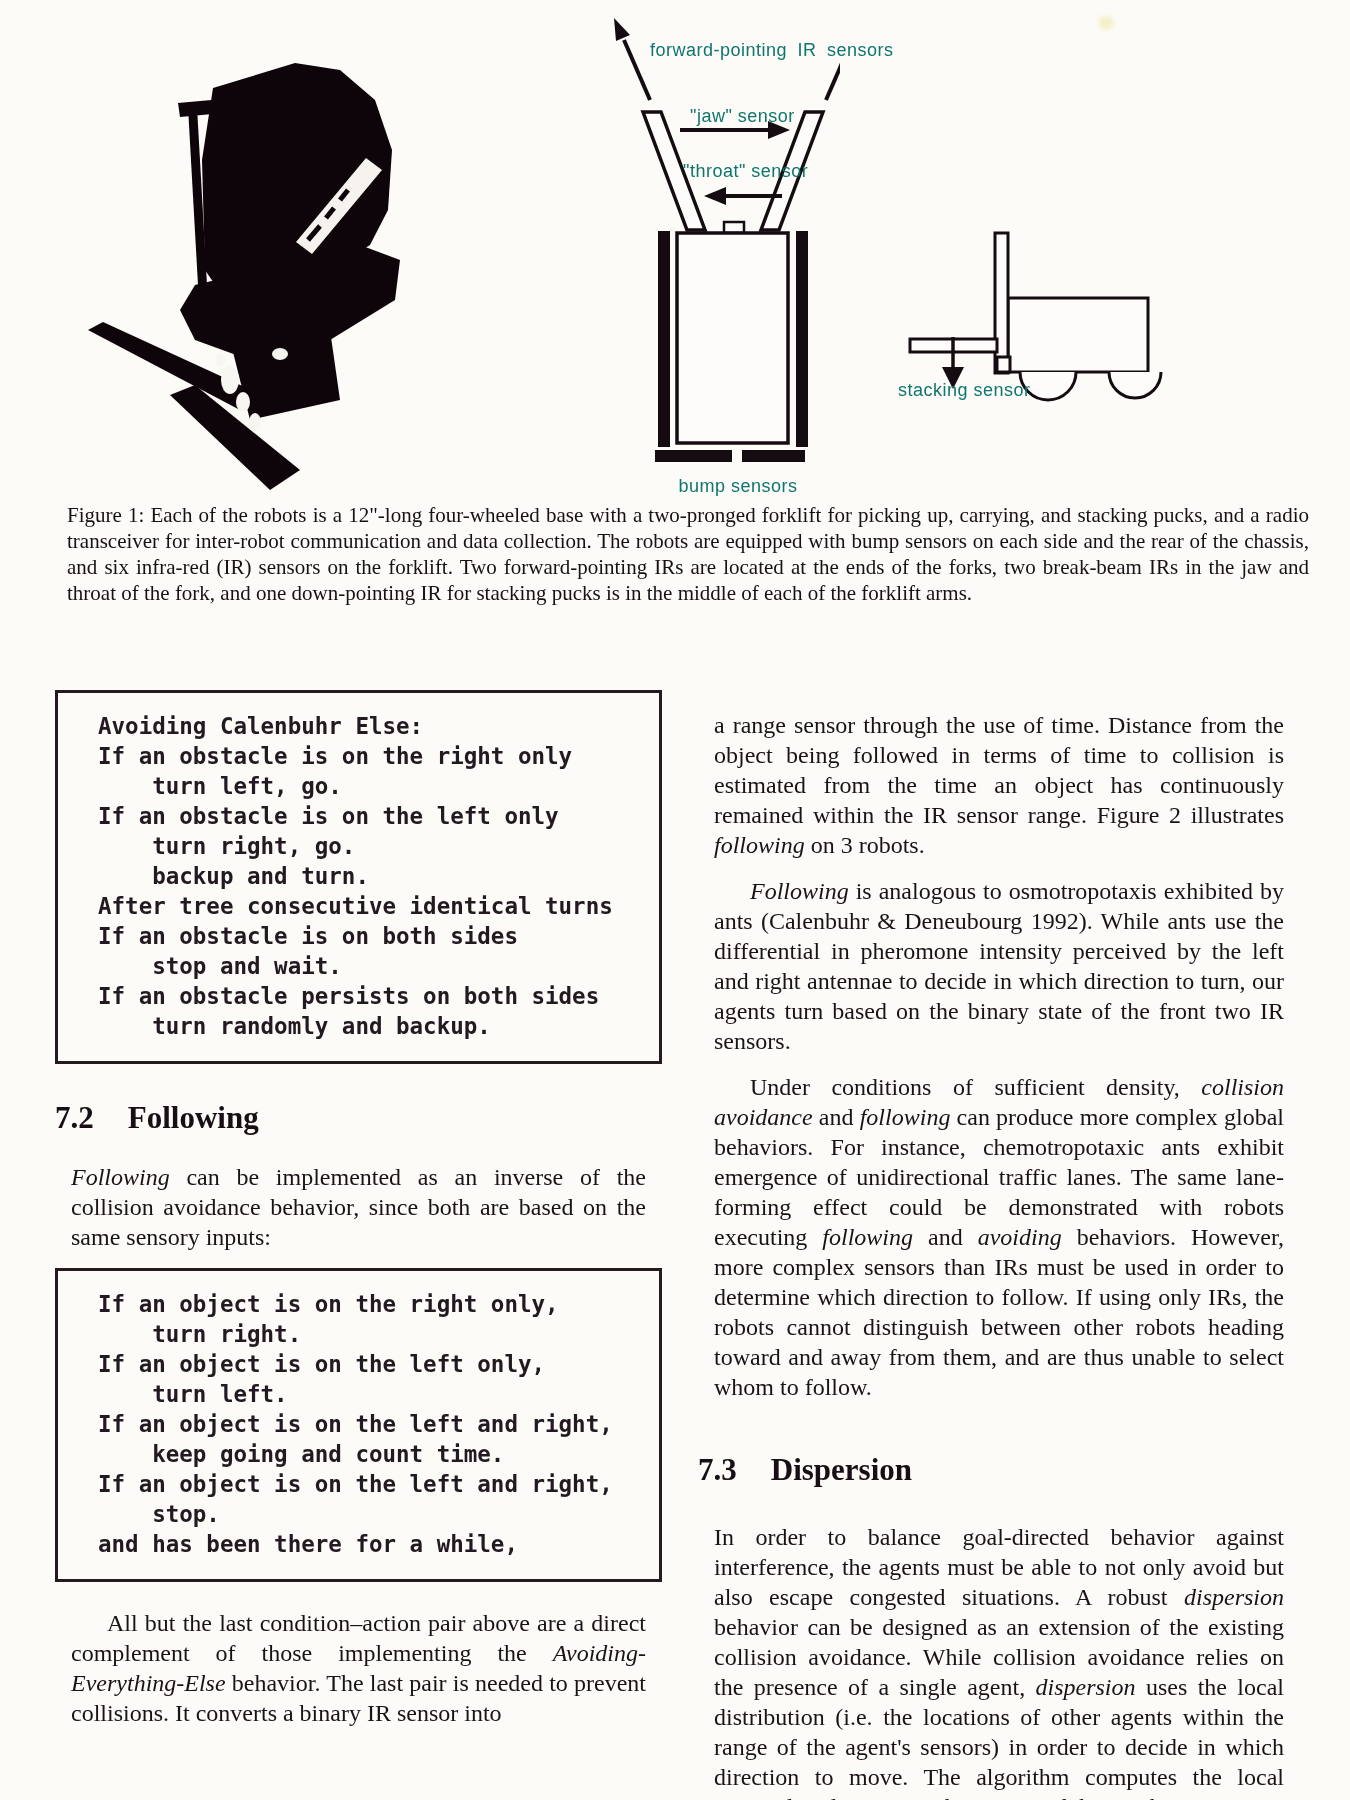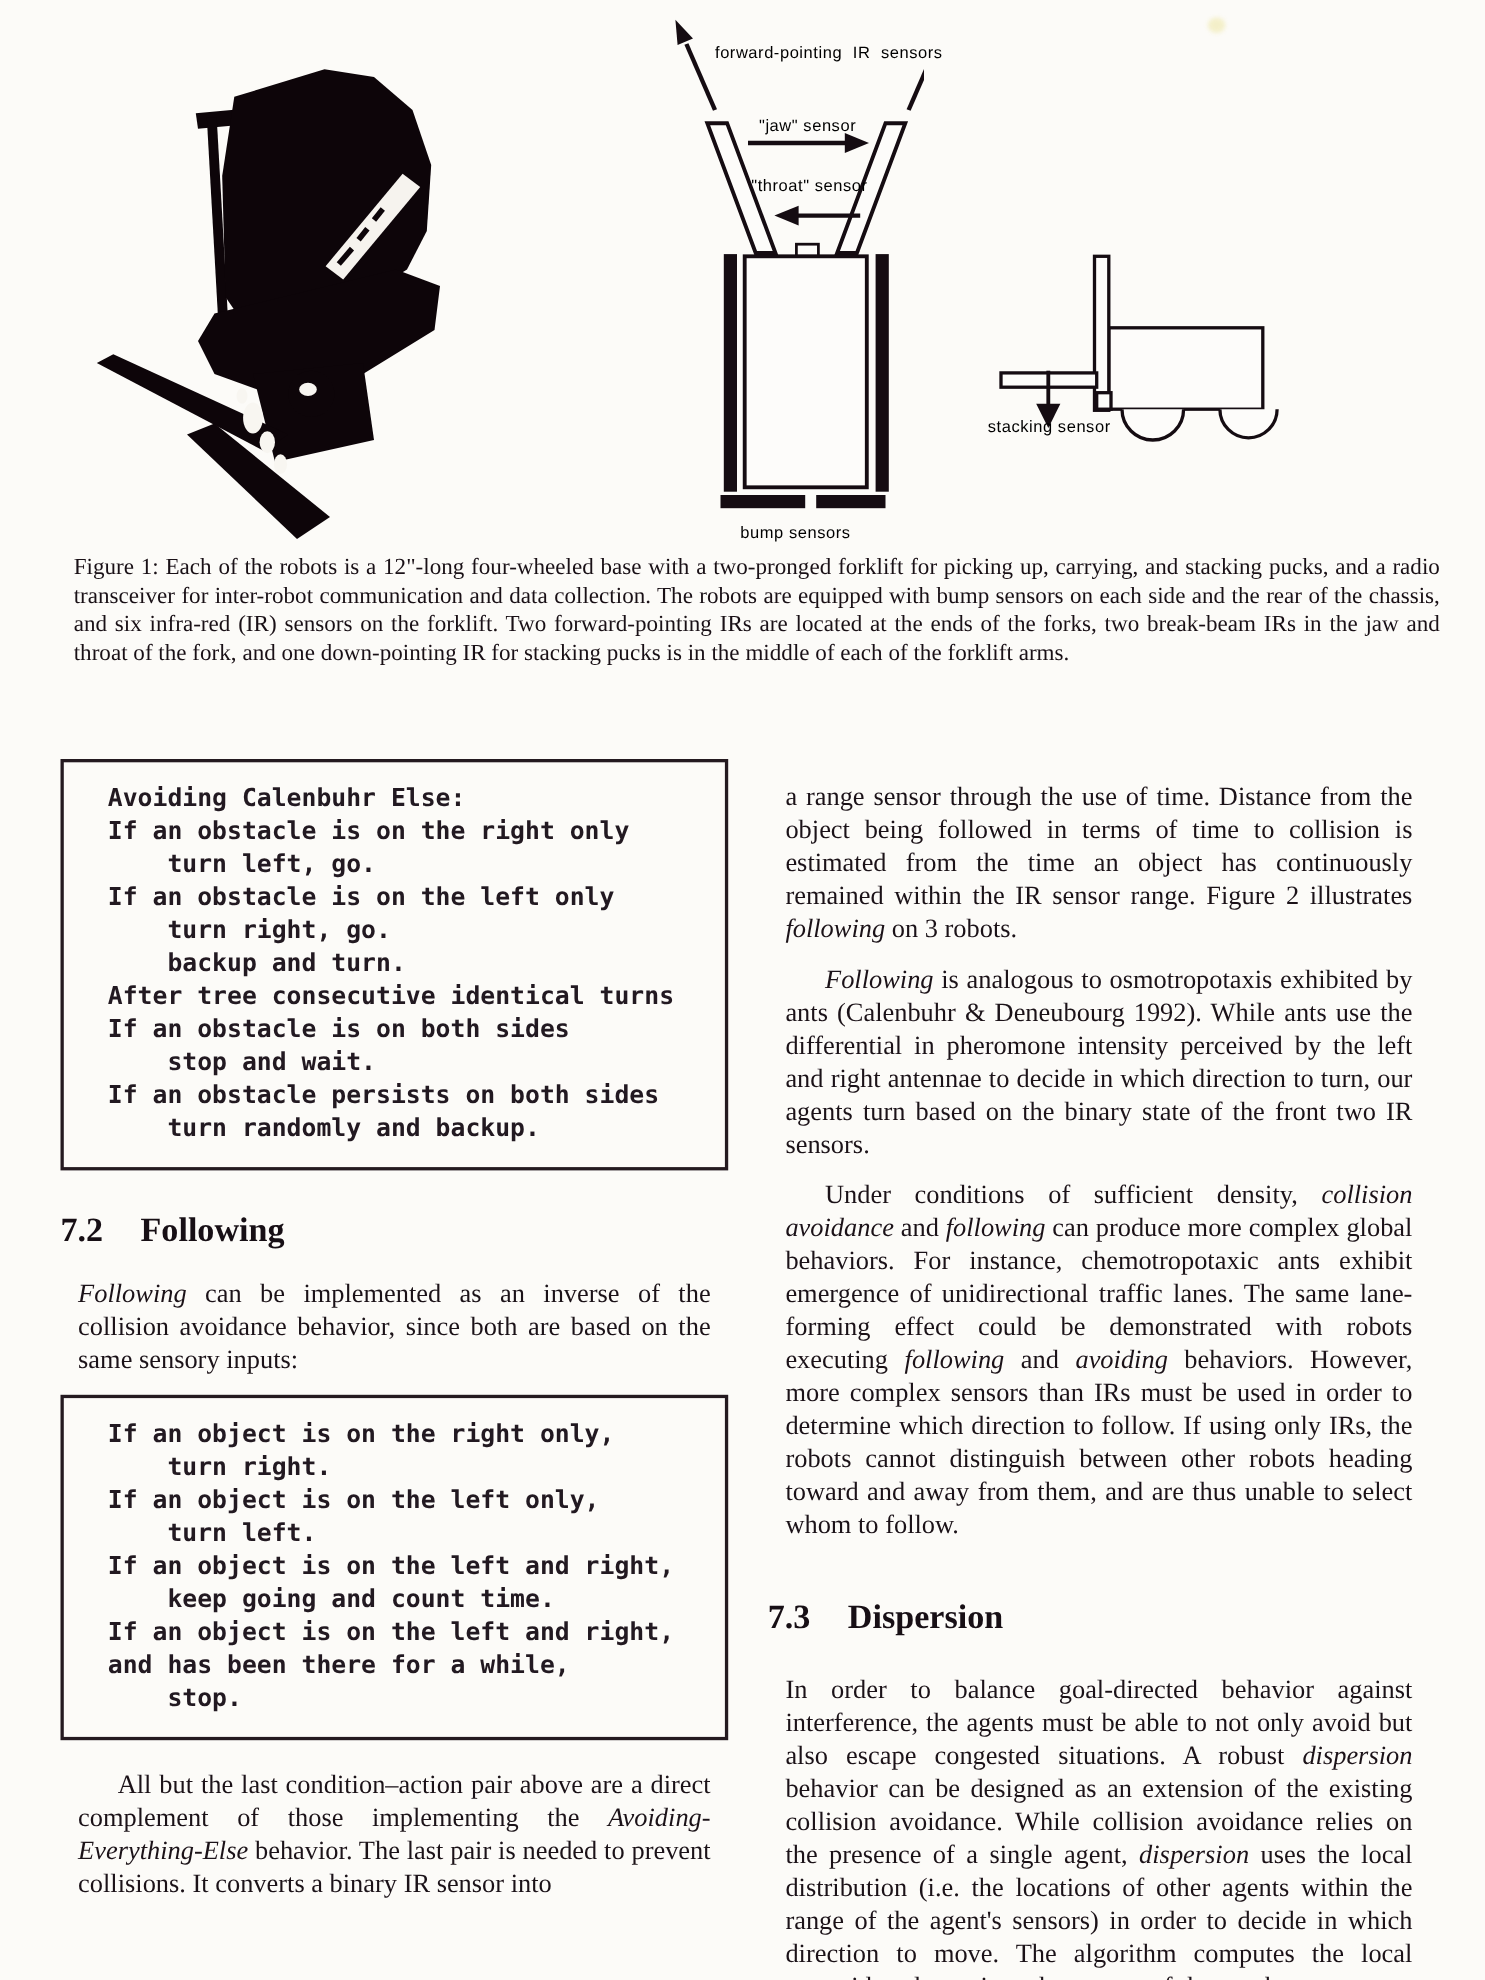--- a/index.html
+++ b/index.html
@@ -8,21 +8,21 @@
     background:#fcfbf8; overflow:hidden; color:#1c1219;
     font-family:"Liberation Serif","DejaVu Serif",serif;
   }
   .figure-area { position:absolute; left:0; top:0; width:1350px; height:500px; }
   .figure-area svg { position:absolute; }
   .photo-svg   { left:80px;  top:50px; }
   .topview-svg { left:540px; top:0px; }
   .sideview-svg{ left:880px; top:225px; }
   .dlabel {
     position:absolute; font-family:"Liberation Sans",sans-serif;
-    font-size:15px; color:#000000; text-align:left;
+    font-size:18px; color:#0f766e; text-align:center;
     letter-spacing:.5px; white-space:nowrap;
   }
   .dlabel.wide { word-spacing:5px; }
   .smudge {
     position:absolute; left:1098px; top:16px; width:16px; height:14px;
     background:#f2edbe; border-radius:50%; filter:blur(2px); opacity:.8;
   }
   .caption {
     position:absolute; left:67px; top:502px; width:1242px; margin:0;
     font-size:21px; line-height:26px; text-align:justify; color:#191016;
@@ -158,22 +158,22 @@
     </p>
 
     <div class="codebox two">
       <div class="cl">If an object is on the right only,</div>
       <div class="cl">    turn right.</div>
       <div class="cl">If an object is on the left only,</div>
       <div class="cl">    turn left.</div>
       <div class="cl">If an object is on the left and right,</div>
       <div class="cl">    keep going and count time.</div>
       <div class="cl">If an object is on the left and right,</div>
+      <div class="cl">    stop.</div>
       <div class="cl">and has been there for a while,</div>
-      <div class="cl">    stop.</div>
     </div>
 
     <p class="body ind">
       <span>All but the last condition–action pair above are a direct complement of those implementing the </span><span class="it">Avoiding-Everything-Else</span><span> behavior. The last pair is needed to prevent collisions. It converts a binary IR sensor into</span>
     </p>
   </div>
 
   <div class="col right">
 
     <p class="body">

